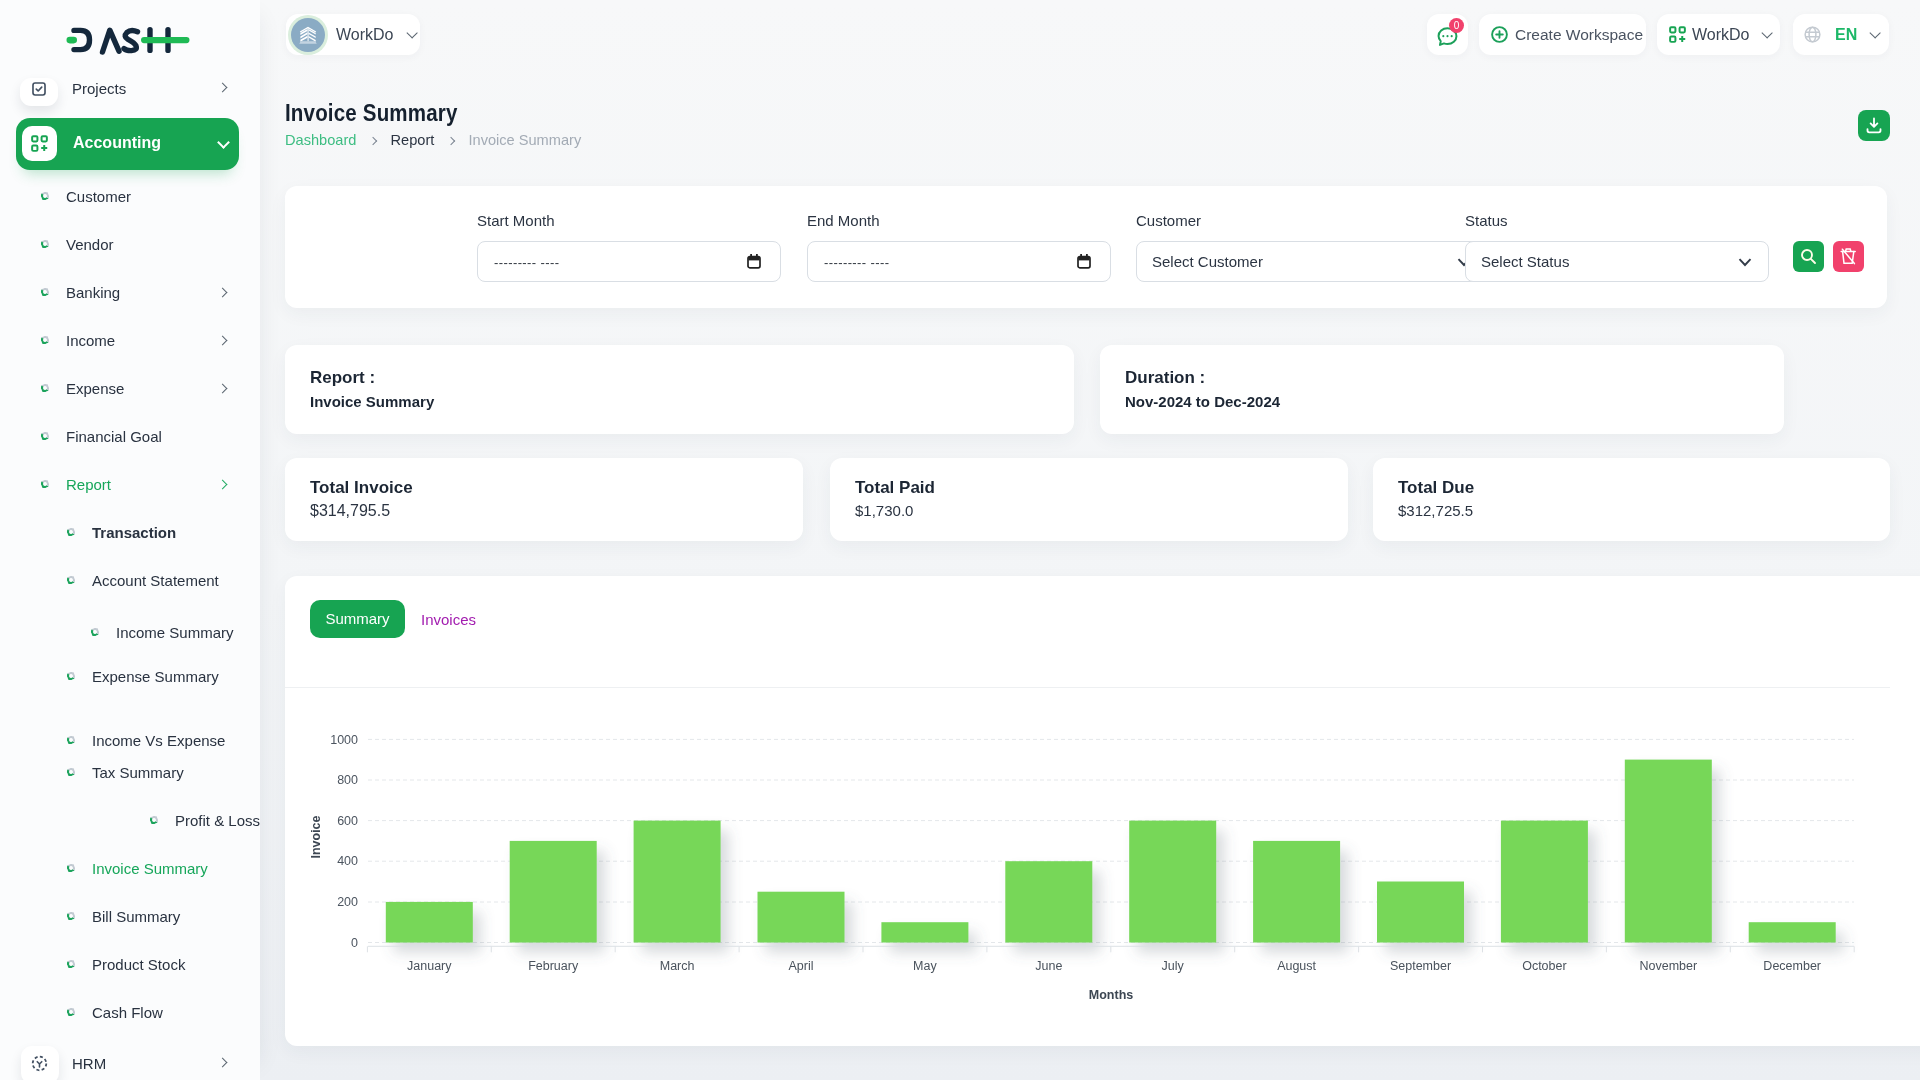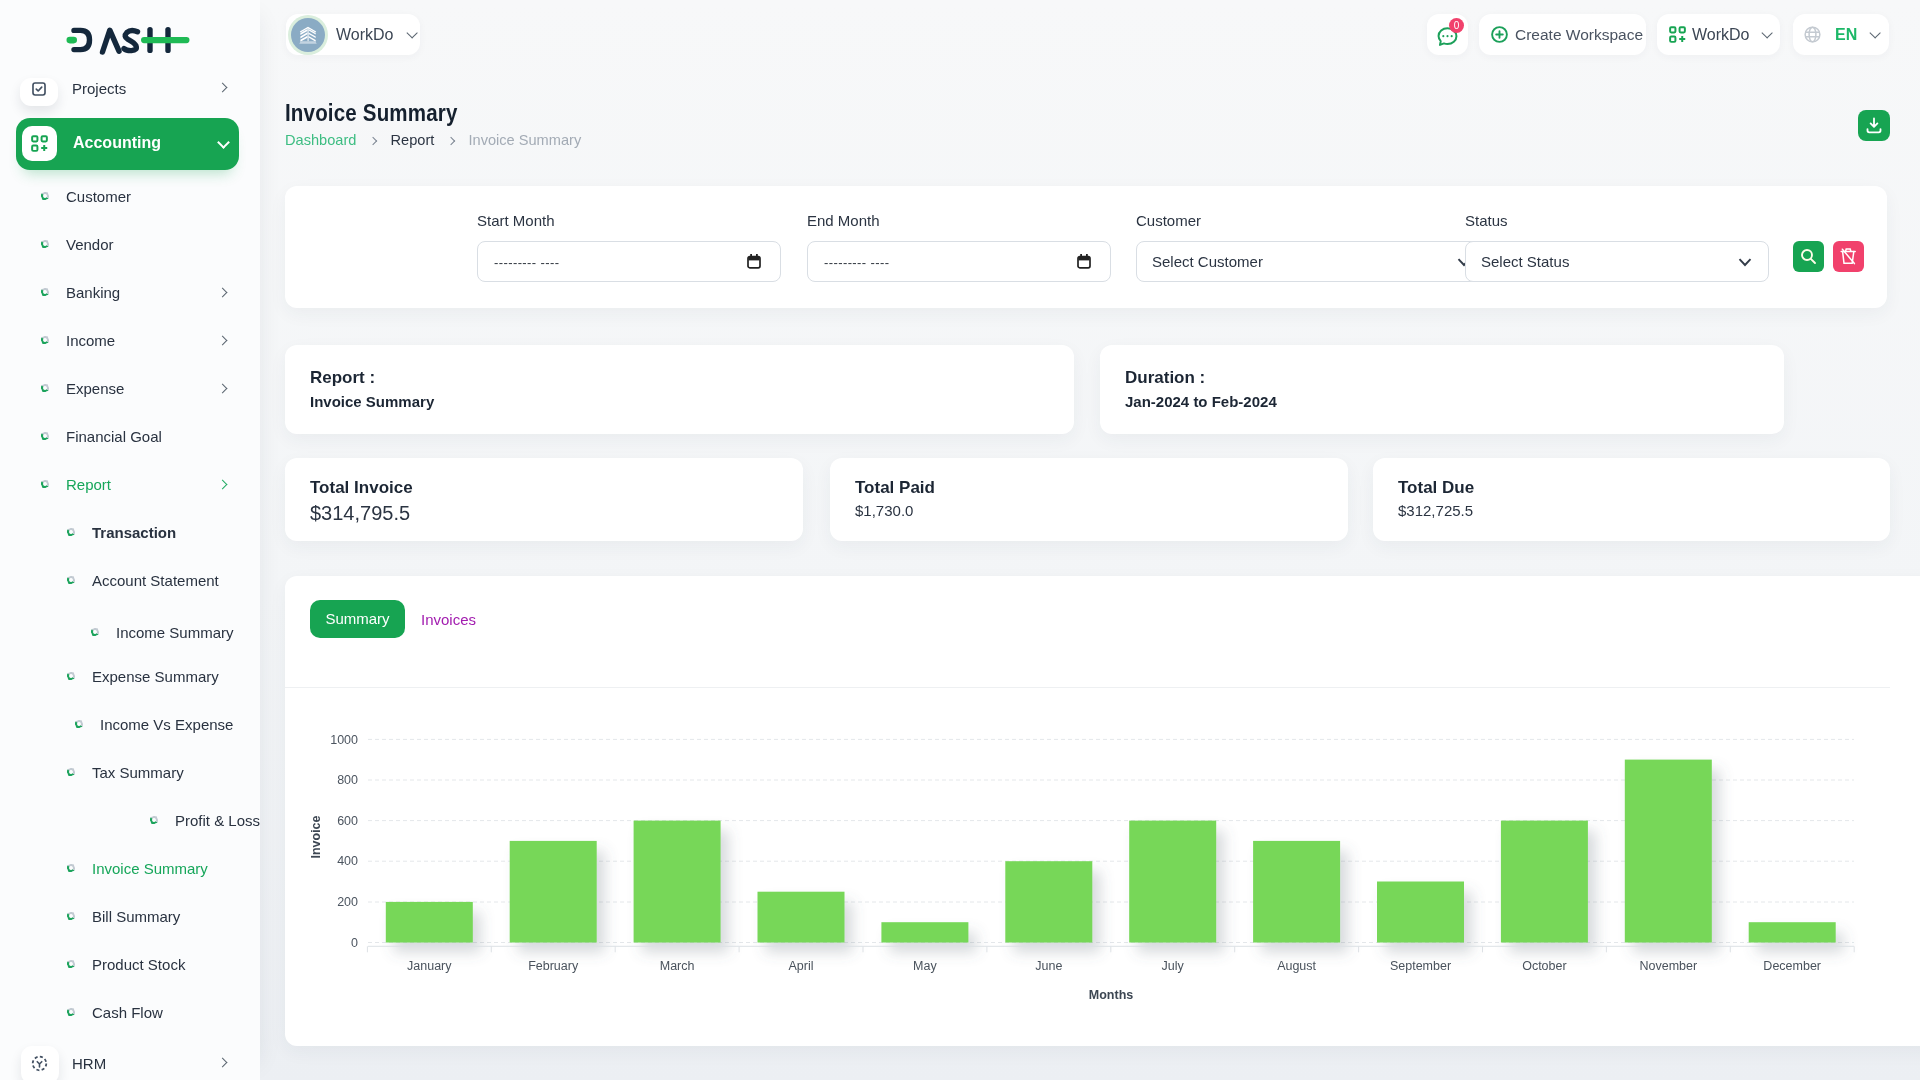--- a/index.html
+++ b/index.html
@@ -71,21 +71,21 @@
 <div class="menu-item" style="top:220px;"><span class="bullet" style="margin-left:41px;"></span>Vendor</div>
 <div class="menu-item" style="top:268px;"><span class="bullet" style="margin-left:41px;"></span>Banking<span class="chev-r"></span></div>
 <div class="menu-item" style="top:316px;"><span class="bullet" style="margin-left:41px;"></span>Income<span class="chev-r"></span></div>
 <div class="menu-item" style="top:364px;"><span class="bullet" style="margin-left:41px;"></span>Expense<span class="chev-r"></span></div>
 <div class="menu-item" style="top:412px;"><span class="bullet" style="margin-left:41px;"></span>Financial Goal</div>
 <div class="menu-item green" style="top:460px;"><span class="bullet" style="margin-left:41px;"></span>Report<span class="chev-r" style="border-color:#20ab63;"></span></div>
 <div class="menu-item" style="top:508px;font-weight:bold;"><span class="bullet" style="margin-left:67px;"></span>Transaction</div>
 <div class="menu-item" style="top:556px;"><span class="bullet" style="margin-left:67px;"></span>Account Statement</div>
 <div class="menu-item" style="top:608px;margin-left:24px;"><span class="bullet" style="margin-left:67px;"></span>Income Summary</div>
 <div class="menu-item" style="top:652px;"><span class="bullet" style="margin-left:67px;"></span>Expense Summary</div>
-<div class="menu-item" style="top:700px;padding-left:8px;"><span class="bullet" style="margin-left:67px;"></span>Income Vs Expense</div>
+<div class="menu-item" style="top:716px;"><span class="bullet" style="margin-left:67px;"></span>Income Vs Expense</div>
 <div class="menu-item" style="top:748px;"><span class="bullet" style="margin-left:67px;"></span>Tax Summary</div>
 <div class="menu-item" style="top:796px;justify-content:flex-end;"><span class="bullet" style="margin-left:67px;"></span>Profit &amp; Loss</div>
 <div class="menu-item green" style="top:844px;"><span class="bullet" style="margin-left:67px;"></span>Invoice Summary</div>
 <div class="menu-item" style="top:892px;"><span class="bullet" style="margin-left:67px;"></span>Bill Summary</div>
 <div class="menu-item" style="top:940px;"><span class="bullet" style="margin-left:67px;"></span>Product Stock</div>
 <div class="menu-item" style="top:988px;"><span class="bullet" style="margin-left:67px;"></span>Cash Flow</div>
 
 <div class="menu-item" style="top:1040px; height:46px;">
   <div style="position:absolute; left:21px; top:6px; width:38px; height:38px; background:#fff; border-radius:11px; box-shadow:0 6px 12px rgba(30,40,60,0.10);"></div>
   <svg class="abs" style="left:31px; top:15px;" width="17" height="17" viewBox="0 0 19 19">
@@ -228,26 +228,26 @@
     </g>
   </svg>
 </div>
 
 <div class="card" style="left:285px; top:345px; width:789px; height:89px;">
   <div style="position:absolute; left:25px; top:23px; font-size:17px; font-weight:bold; color:#1c2634;">Report :</div>
   <div style="position:absolute; left:25px; top:48px; font-size:15px; font-weight:bold; color:#1c2634;">Invoice Summary</div>
 </div>
 <div class="card" style="left:1100px; top:345px; width:684px; height:89px;">
   <div style="position:absolute; left:25px; top:23px; font-size:17px; font-weight:bold; color:#1c2634;">Duration :</div>
-  <div style="position:absolute; left:25px; top:48px; font-size:15px; font-weight:bold; color:#1c2634;">Jan-2024 to Feb-2024</div>
+  <div style="position:absolute; left:25px; top:48px; font-size:15px; font-weight:bold; color:#1c2634;">Nov-2024 to Dec-2024</div>
 </div>
 
 <div class="card" style="left:285px; top:458px; width:518px; height:83px;">
   <div style="position:absolute; left:25px; top:20px; font-size:17px; font-weight:bold; color:#1c2634;">Total Invoice</div>
-  <div style="position:absolute; left:25px; top:44px; font-size:20px; color:#2b3442;text-align:right;">$314,795.5</div>
+  <div style="position:absolute; left:25px; top:44px; font-size:16px; color:#2b3442;text-align:right;">$314,795.5</div>
 </div>
 <div class="card" style="left:830px; top:458px; width:518px; height:83px;">
   <div style="position:absolute; left:25px; top:20px; font-size:17px; font-weight:bold; color:#1c2634;">Total Paid</div>
   <div style="position:absolute; left:25px; top:44px; font-size:15px; color:#2b3442;">$1,730.0</div>
 </div>
 <div class="card" style="left:1373px; top:458px; width:517px; height:83px;">
   <div style="position:absolute; left:25px; top:20px; font-size:17px; font-weight:bold; color:#1c2634;">Total Due</div>
   <div style="position:absolute; left:25px; top:44px; font-size:15px; color:#2b3442;">$312,725.5</div>
 </div>
 

